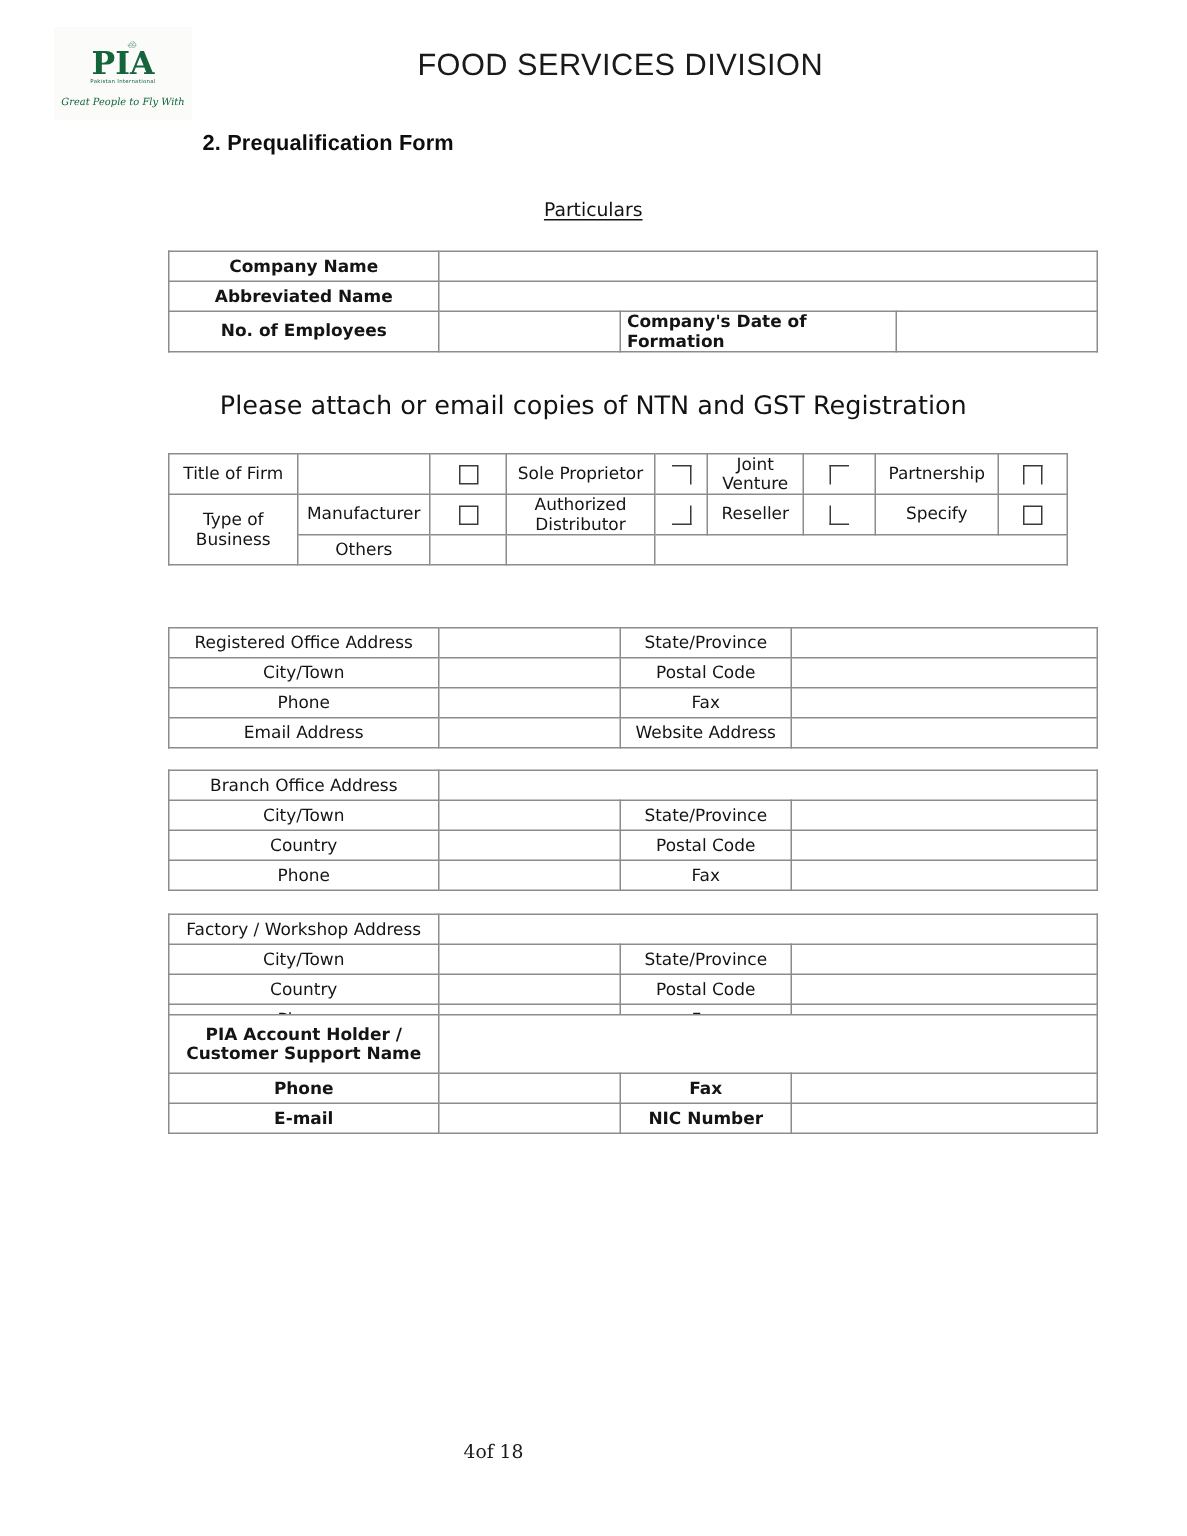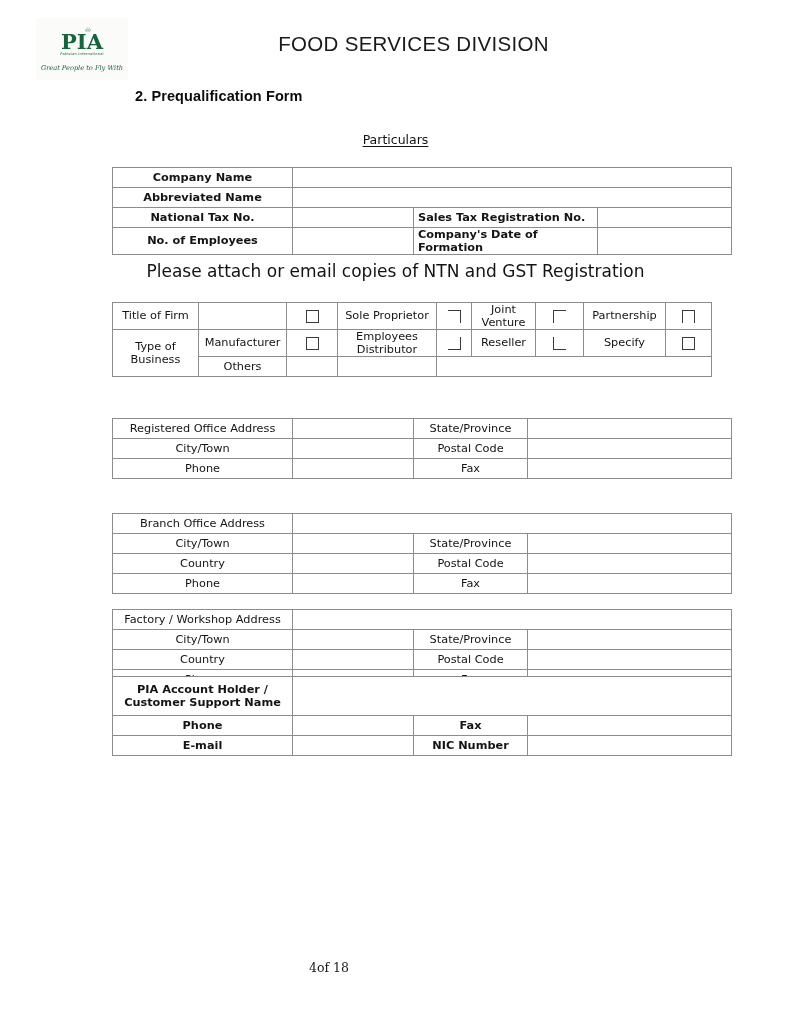--- a/index.html
+++ b/index.html
@@ -270,26 +270,20 @@
     <tbody>
       <tr>
         <td class="lbl">Company Name</td>
         <td class="val" colspan="3"></td>
       </tr>
       <tr>
         <td class="lbl">Abbreviated Name</td>
         <td class="val" colspan="3"></td>
       </tr>
       <tr>
-        <td class="lbl">National Tax No.</td>
-        <td class="val"></td>
-        <td class="lbl-left">Sales Tax Registration No.</td>
-        <td class="val"></td>
-      </tr>
-      <tr>
         <td class="lbl">No. of Employees</td>
         <td class="val"></td>
         <td class="lbl-left">Company's Date of Formation</td>
         <td class="val"></td>
       </tr>
     </tbody>
   </table>
 
   <div class="caption" id="caption-attach">
     <span>Please attach or email copies of NTN and GST Registration</span>
@@ -326,21 +320,21 @@
         <td class="cb">
           <span class="cbox tlr"></span>
         </td>
       </tr>
       <tr class="tall-row">
         <td class="lbl two-line" rowspan="2">Type of Business</td>
         <td class="lbl">Manufacturer</td>
         <td class="cb">
           <span class="cbox full"></span>
         </td>
-        <td class="lbl two-line">Employees Distributor</td>
+        <td class="lbl two-line">Authorized Distributor</td>
         <td class="cb">
           <span class="cbox br"></span>
         </td>
         <td class="lbl">Reseller</td>
         <td class="cb">
           <span class="cbox bl"></span>
         </td>
         <td class="lbl">Specify</td>
         <td class="cb">
           <span class="cbox full"></span>
@@ -374,20 +368,26 @@
         <td class="val"></td>
         <td class="lbl">Postal Code</td>
         <td class="val"></td>
       </tr>
       <tr>
         <td class="lbl">Phone</td>
         <td class="val"></td>
         <td class="lbl">Fax</td>
         <td class="val"></td>
       </tr>
+      <tr>
+        <td class="lbl">Email Address</td>
+        <td class="val"></td>
+        <td class="lbl">Website Address</td>
+        <td class="val"></td>
+      </tr>
     </tbody>
   </table>
 
   <table class="form-table" id="table-branch">
     <colgroup>
       <col style="width:180px">
         <col style="width:121px">
         <col style="width:114px">
         <col style="width:204px">
     </colgroup>

